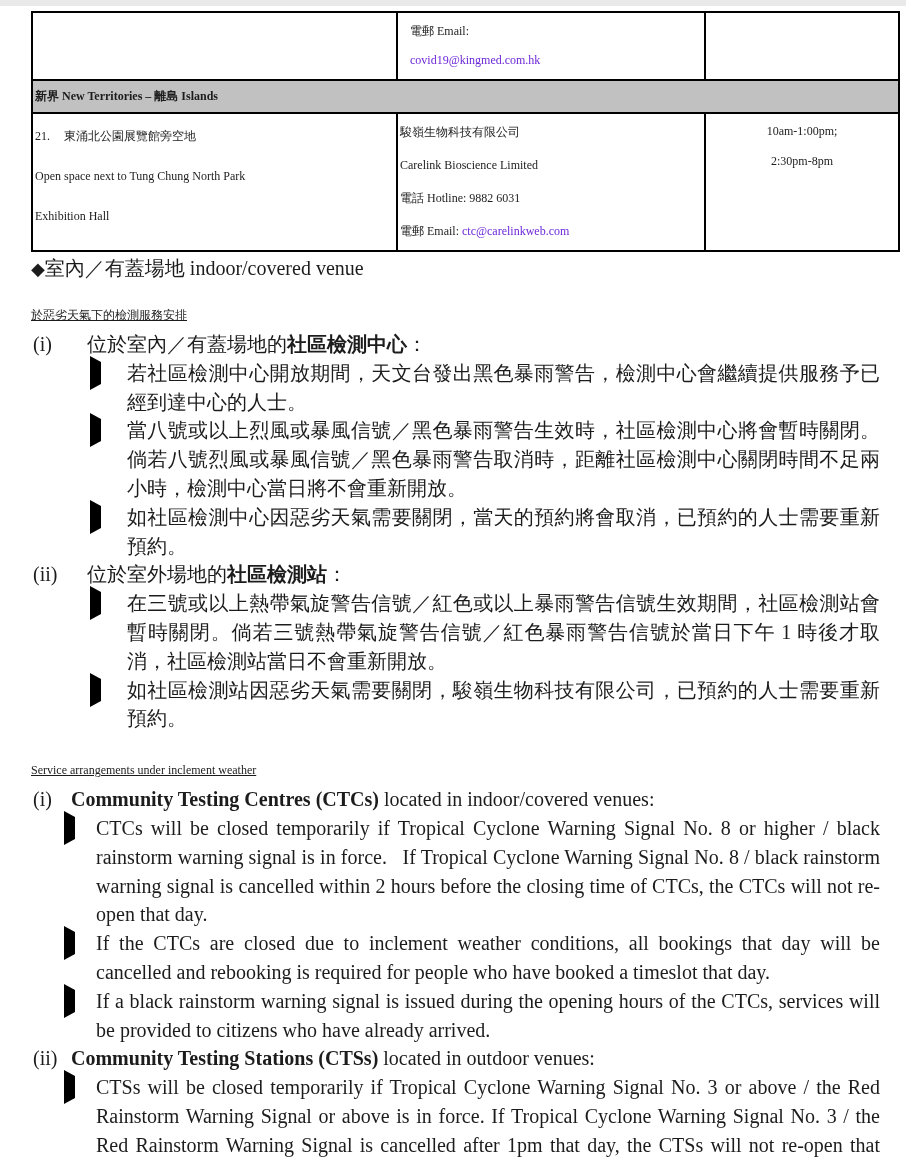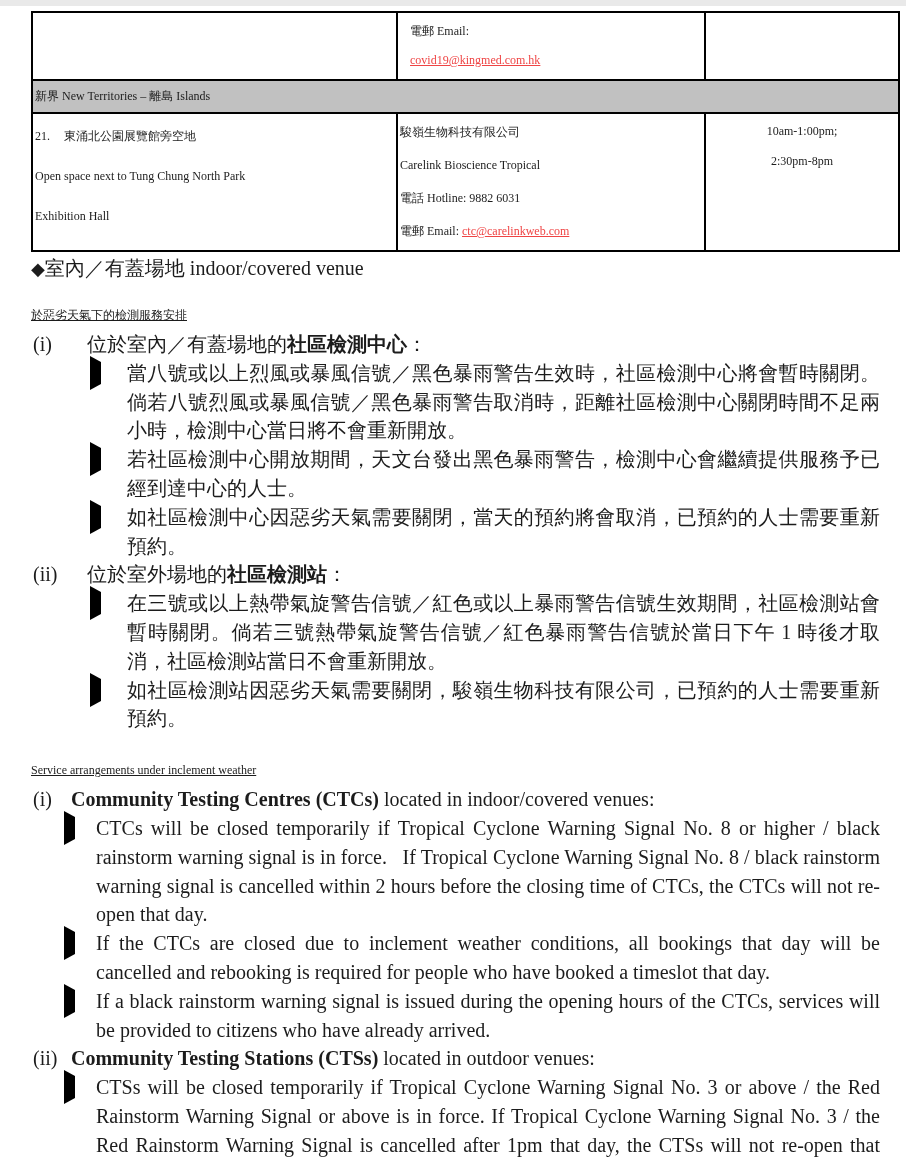--- a/index.html
+++ b/index.html
@@ -16,26 +16,26 @@
   table.venues{border-collapse:collapse;table-layout:fixed;width:849px;}
   table.venues td{border:2px solid #000;vertical-align:top;font-size:12px;padding:2px;}
   .col1{width:359px;}
   .col2{width:302px;}
   .col3{width:188px;}
   .r-prev{height:55px;}
   .r-sect{height:29px;}
   .r-main{height:124px;}
   .cell-pad{padding:2px 10px 2px 10px;}
   .r-prev .cell-pad{line-height:29px;}
-  .sect-cell{background:#c1c1c1;font-weight:normal;line-height:27px;padding:2px 10px;}
+  .sect-cell{background:#c1c1c1;font-weight:bold;line-height:27px;padding:2px 10px;}
   .venue-cell{line-height:40px;padding:4px 8px 2px 10px;}
   .venue-num{display:inline-block;margin-right:14px;}
   .op-cell{line-height:33px;padding:3px 8px 2px 10px;}
   .hours-cell{line-height:30px;padding-top:4px;text-align:center;}
-  a.doclink{color:#ef4444;text-decoration:underline;cursor:pointer;}
+  a.doclink{color:#6d28d9;cursor:pointer;}
 
   
   .note-line{font-size:20px;line-height:29px;margin-top:2px;}
   .diamond{font-family:"DejaVu Sans",sans-serif;font-size:18px;}
 
   
   .heading{font-size:12px;line-height:29px;text-decoration:underline;}
   .zh-heading{margin-top:18px;}
   .en-heading{margin-top:23px;}
   .body-line{font-size:20px;line-height:28.8px;}
@@ -82,21 +82,21 @@
     <tr class="r-main">
       <td class="col1 venue-cell">
         <div>
           <span class="venue-num">21.</span><span>東涌北公園展覽館旁空地</span>
         </div>
         <div>Open space next to Tung Chung North Park</div>
         <div>Exhibition Hall</div>
       </td>
       <td class="col2 op-cell">
         <div>駿嶺生物科技有限公司</div>
-        <div>Carelink Bioscience Tropical</div>
+        <div>Carelink Bioscience Limited</div>
         <div>電話  Hotline: 9882 6031</div>
         <div>
           <span>電郵  Email: </span><a class="doclink">ctc@carelinkweb.com</a>
         </div>
       </td>
       <td class="col3 hours-cell">
         <div>10am-1:00pm;</div>
         <div>2:30pm-8pm</div>
       </td>
     </tr>
@@ -108,25 +108,25 @@
   </div>
 
   <div class="heading zh-heading">於惡劣天氣下的檢測服務安排</div>
 
   <div class="body-line item-line">
     <span class="marker zh-marker">(i)</span>
     <span class="item-text"><span>位於室內／有蓋場地的</span><span class="bold">社區檢測中心</span><span>：</span></span>
   </div>
   <div class="body-line bullet zh-bullet">
     <span class="arrow-cell"><span class="tri"></span></span>
-    <span class="bullet-text">當八號或以上烈風或暴風信號／黑色暴雨警告生效時，社區檢測中心將會暫時關閉。倘若八號烈風或暴風信號／黑色暴雨警告取消時，距離社區檢測中心關閉時間不足兩小時，檢測中心當日將不會重新開放。</span>
+    <span class="bullet-text">若社區檢測中心開放期間，天文台發出黑色暴雨警告，檢測中心會繼續提供服務予已經到達中心的人士。</span>
   </div>
   <div class="body-line bullet zh-bullet">
     <span class="arrow-cell"><span class="tri"></span></span>
-    <span class="bullet-text">若社區檢測中心開放期間，天文台發出黑色暴雨警告，檢測中心會繼續提供服務予已經到達中心的人士。</span>
+    <span class="bullet-text">當八號或以上烈風或暴風信號／黑色暴雨警告生效時，社區檢測中心將會暫時關閉。倘若八號烈風或暴風信號／黑色暴雨警告取消時，距離社區檢測中心關閉時間不足兩小時，檢測中心當日將不會重新開放。</span>
   </div>
   <div class="body-line bullet zh-bullet">
     <span class="arrow-cell"><span class="tri"></span></span>
     <span class="bullet-text">如社區檢測中心因惡劣天氣需要關閉，當天的預約將會取消，已預約的人士需要重新預約。</span>
   </div>
 
   <div class="body-line item-line">
     <span class="marker zh-marker">(ii)</span>
     <span class="item-text"><span>位於室外場地的</span><span class="bold">社區檢測站</span><span>：</span></span>
   </div>

